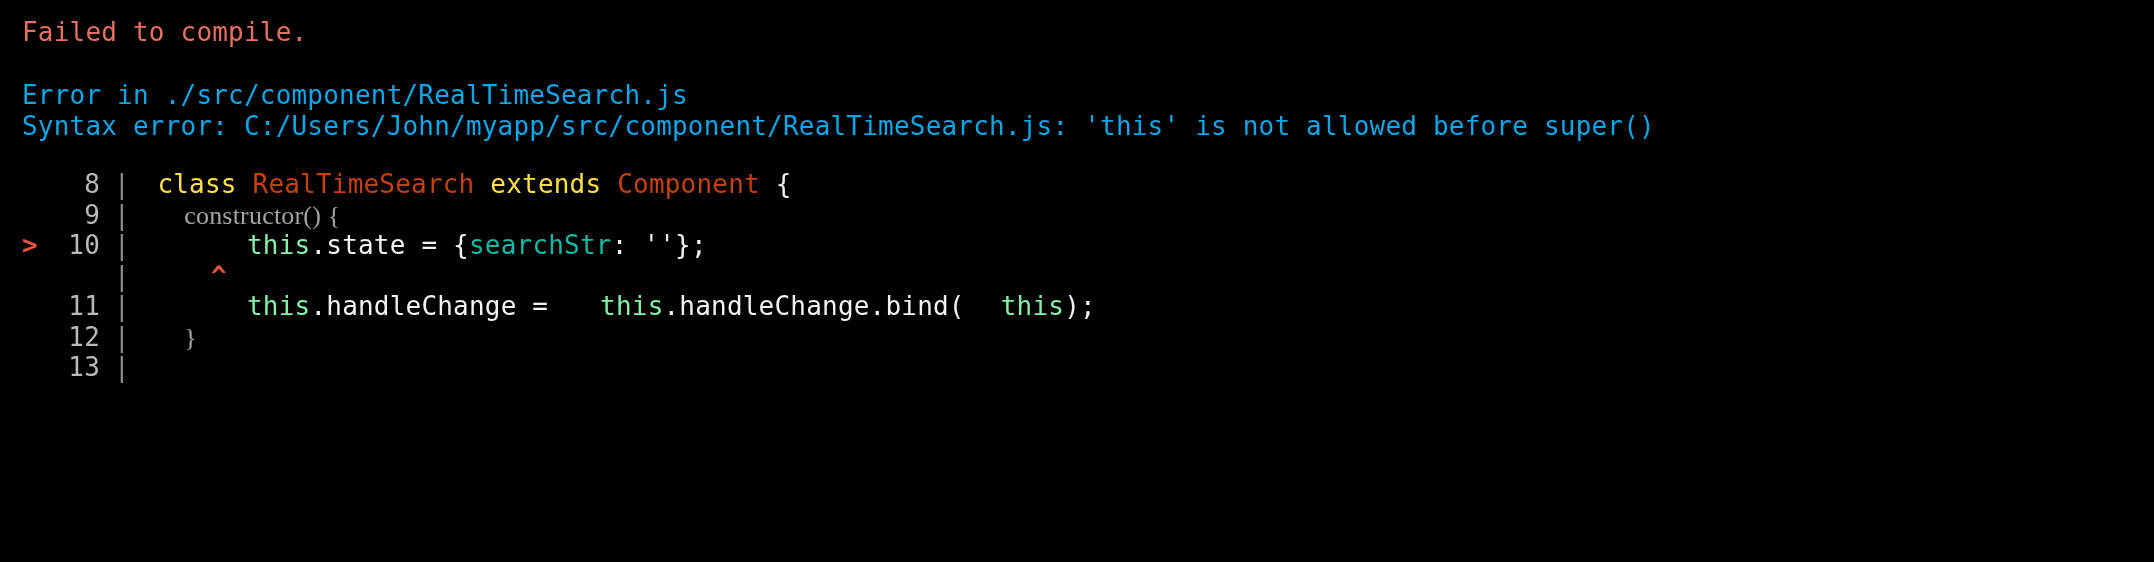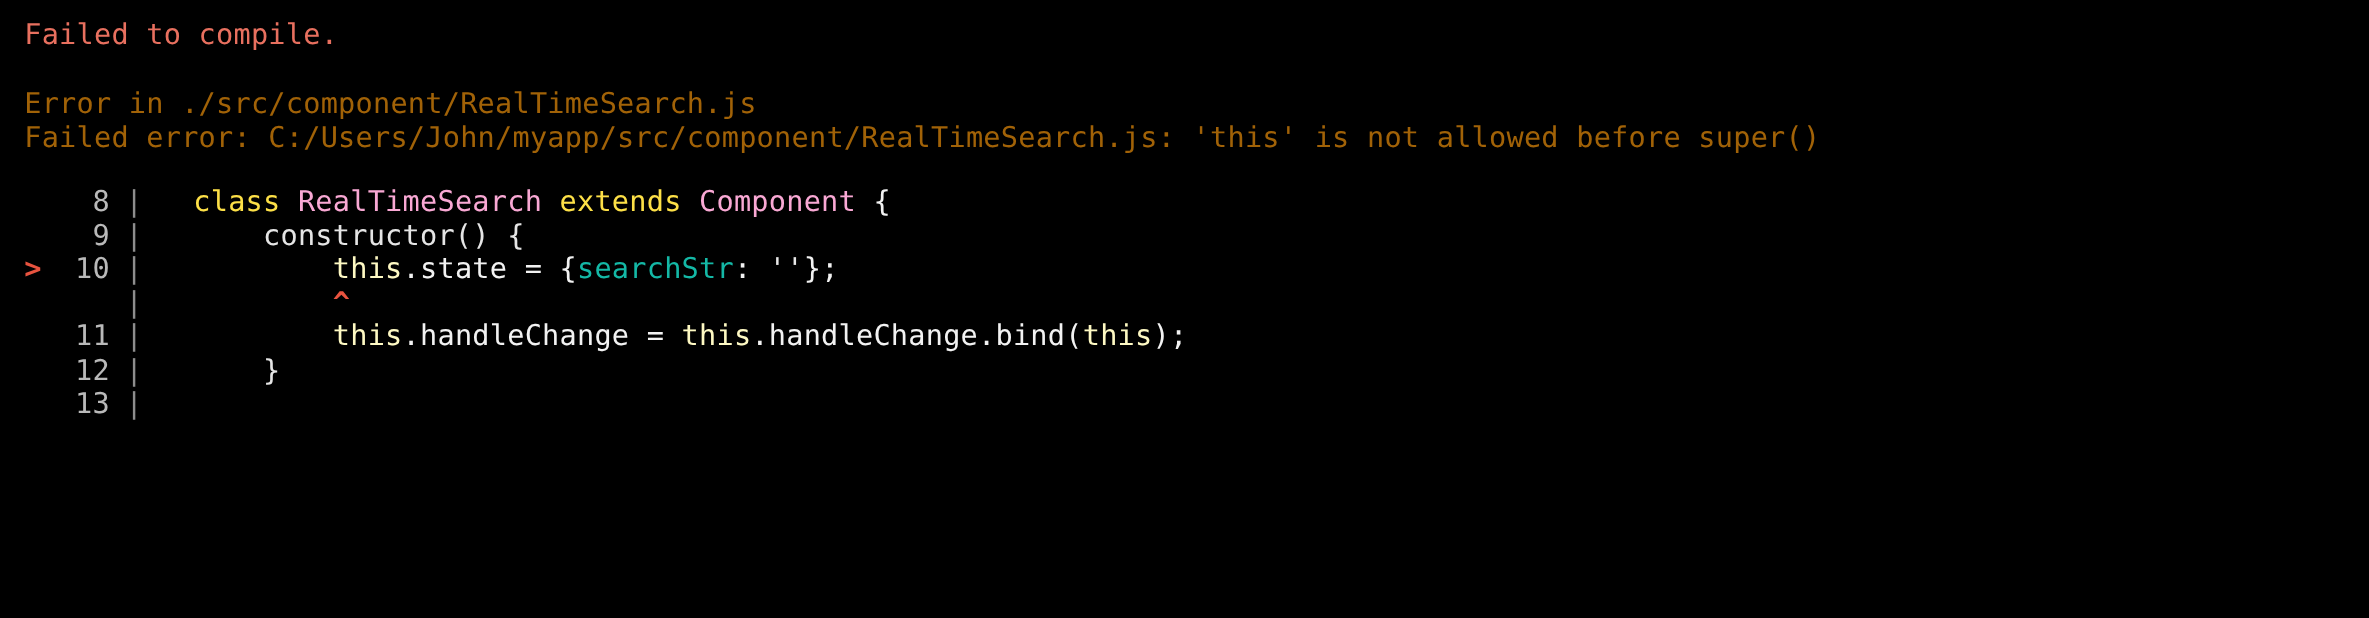--- a/index.html
+++ b/index.html
@@ -31,21 +31,21 @@
     letter-spacing: 0.2px;
   }
 
   .blank-line {
     height: 30px;
   }
 
   .msg-line {
     font-size: 26px;
     line-height: 31px;
-    color: #a16207;
+    color: #0ea5e9;
     white-space: pre;
     letter-spacing: 0.2px;
   }
 
   .code-frame {
     margin-top: 27px;
     font-size: 26px;
     line-height: 30.5px;
     white-space: pre;
     letter-spacing: 0.2px;
@@ -78,36 +78,36 @@
   .pipe {
     display: inline-block;
     width: 44px;
     text-align: center;
     color: #8d8d8d;
   }
 
   .code-text { color: #f2f2f2; }
 
   .tok-kw   { color: #fde047; }
-  .tok-cls  { color: #f9a8d4; }
-  .tok-this { color: #fef9c3; }
+  .tok-cls  { color: #c2410c; }
+  .tok-this { color: #86efac; margin-left: 36px; }
   .tok-prop { color: #14b8a6; }
   .tok-str  { color: #e8e8e8; }
   .tok-punc { color: #f2f2f2; }
-  .tok-plain{ color: #e5e5e5; }
+  .tok-plain{ color: #a3a3a3; font-family: Liberation Serif, serif; }
   .caret    { color: #e8533f; font-weight: bold; }
 </style>
 </head>
 <body>
 
 <div class="overlay">
 
   <div class="headline">Failed to compile.</div>
 
   <div class="blank-line"></div>
 
   <div class="msg-line">Error in ./src/component/RealTimeSearch.js</div>
 
-  <div class="msg-line">Failed error: C:/Users/John/myapp/src/component/RealTimeSearch.js: 'this' is not allowed before super()</div>
+  <div class="msg-line">Syntax error: C:/Users/John/myapp/src/component/RealTimeSearch.js: 'this' is not allowed before super()</div>
 
   <div class="code-frame" id="code-frame"><div class="code-row"><span class="marker empty"> </span><span class="lineno">8</span><span class="pipe">|</span><span class="code-text"><span class="tok-plain">  </span><span class="tok-kw">class </span><span class="tok-cls">RealTimeSearch</span><span class="tok-kw"> extends </span><span class="tok-cls">Component</span><span class="tok-punc"> {</span></span></div><div class="code-row"><span class="marker empty"> </span><span class="lineno">9</span><span class="pipe">|</span><span class="code-text"><span class="tok-plain">      constructor() {</span></span></div><div class="code-row"><span class="marker">&gt;</span><span class="lineno">10</span><span class="pipe">|</span><span class="code-text"><span class="tok-plain">          </span><span class="tok-this">this</span><span class="tok-punc">.state = {</span><span class="tok-prop">searchStr</span><span class="tok-punc">: </span><span class="tok-str">''</span><span class="tok-punc">};</span></span></div><div class="code-row"><span class="marker empty"> </span><span class="lineno dim"> </span><span class="pipe">|</span><span class="code-text"><span class="tok-plain">          </span><span class="caret">^</span></span></div><div class="code-row"><span class="marker empty"> </span><span class="lineno">11</span><span class="pipe">|</span><span class="code-text"><span class="tok-plain">          </span><span class="tok-this">this</span><span class="tok-punc">.handleChange = </span><span class="tok-this">this</span><span class="tok-punc">.handleChange.bind(</span><span class="tok-this">this</span><span class="tok-punc">);</span></span></div><div class="code-row"><span class="marker empty"> </span><span class="lineno">12</span><span class="pipe">|</span><span class="code-text"><span class="tok-plain">      }</span></span></div><div class="code-row"><span class="marker empty"> </span><span class="lineno">13</span><span class="pipe">|</span><span class="code-text"><span class="tok-plain"></span></span></div></div>
 
 </div>
 
 </body></html>

